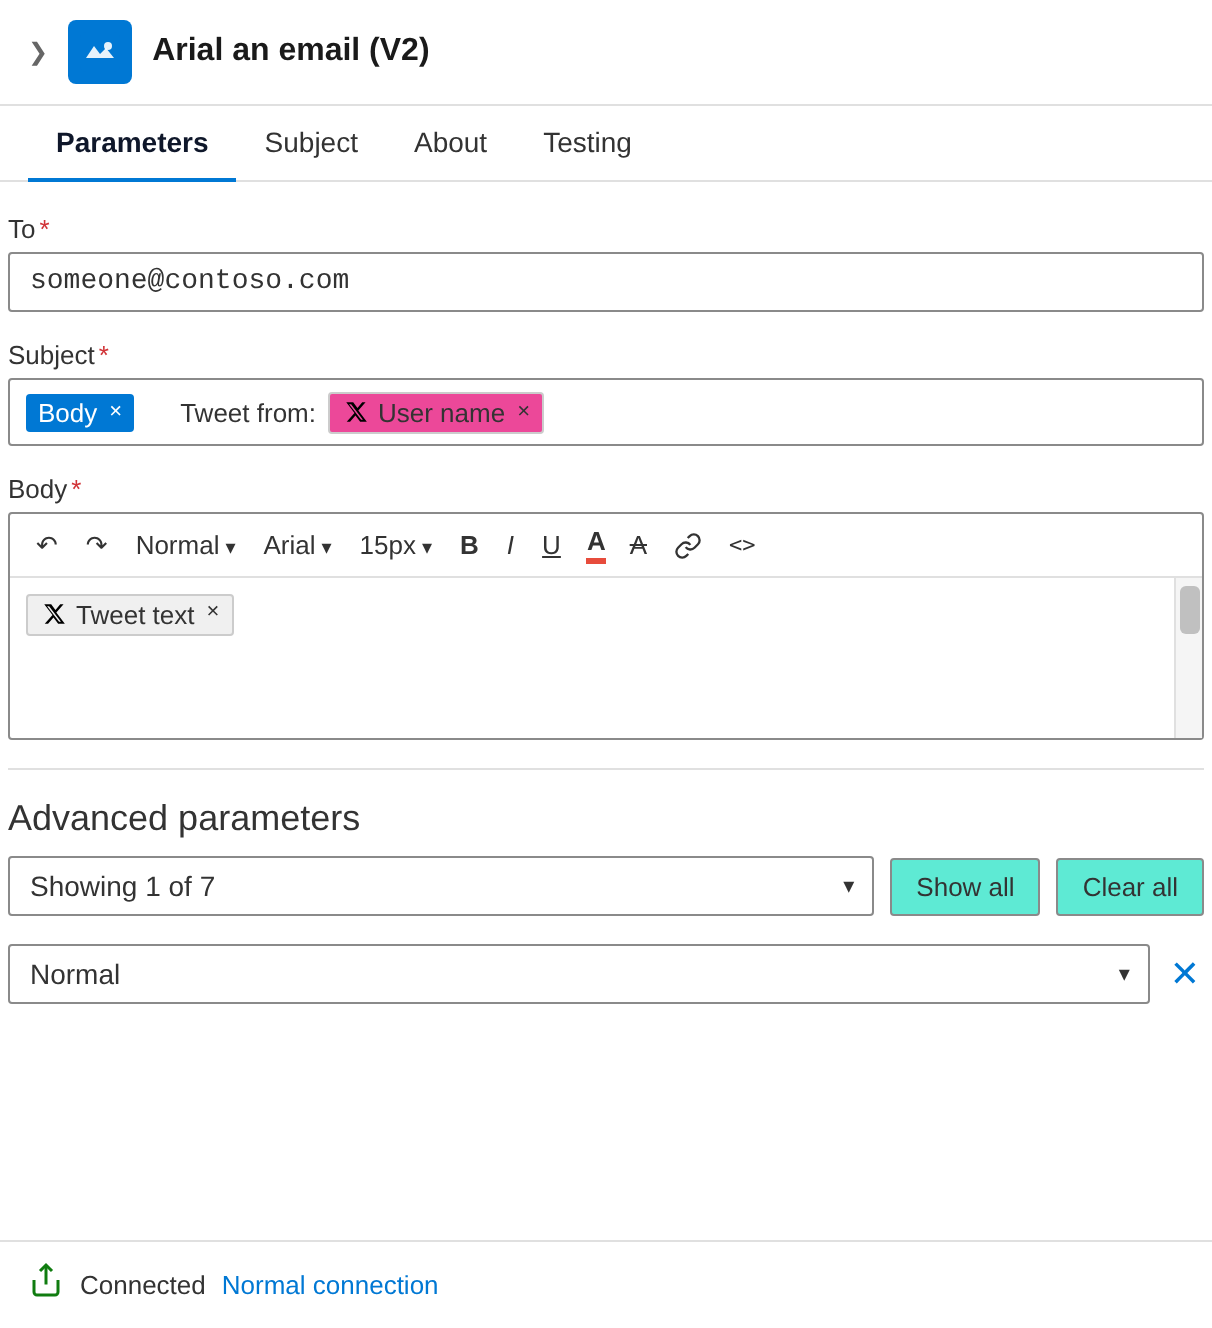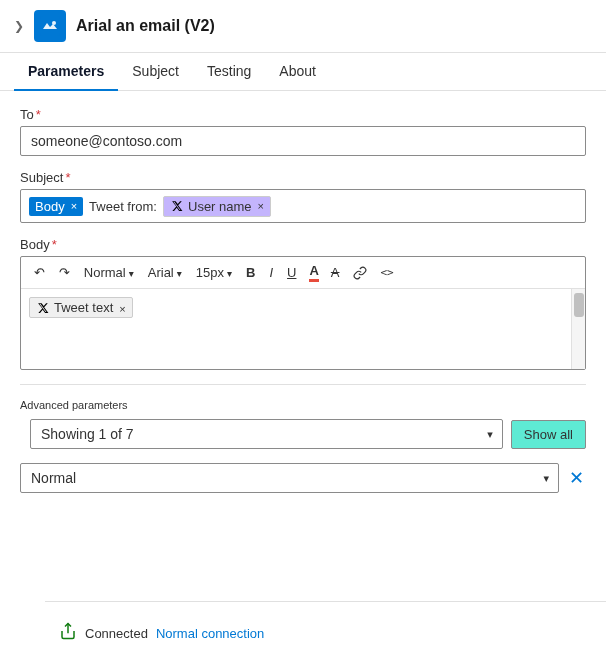--- a/index.html
+++ b/index.html
@@ -61,21 +61,21 @@
       margin-bottom: -1px;
     }
     .tab.active {
       color: #0f172a;
       border-bottom: 2px solid #0078d4;
       font-weight: 600;
     }
 
     
     .content {
-      padding: 16px 20px;
+      padding: 16px 4px;
     }
 
     
     .field-group {
       margin-bottom: 14px;
     }
     .field-label {
       font-size: 13px;
       color: #333;
       margin-bottom: 4px;
@@ -88,21 +88,21 @@
       font-size: 13px;
     }
     .field-input {
       width: 100%;
       border: 1px solid #8a8a8a;
       border-radius: 2px;
       padding: 6px 10px;
       font-size: 14px;
       color: #333;
       outline: none;
-      font-family: Liberation Sans, sans-serif;
+      font-family: Liberation Mono, monospace;
     }
 
     
     .tag-field {
       width: 100%;
       border: 1px solid #8a8a8a;
       border-radius: 2px;
       padding: 5px 8px;
       display: flex;
       align-items: center;
@@ -118,32 +118,33 @@
       border-radius: 2px;
       font-size: 13px;
       background: #0078d4;
       color: white;
     }
     .tag.body-tag {
       background: #0078d4;
       color: white;
     }
     .tag.user-tag {
-      background: #c4b5fd;
+      background: #ec4899;
       color: #333;
       border: 1px solid #ccc;
     }
     .tag-close {
       cursor: pointer;
       font-size: 11px;
       margin-left: 2px;
     }
     .tag-text-plain {
       font-size: 13px;
       color: #333;
+      margin-left: 17px;
     }
 
     
     .x-icon {
       width: 14px;
       height: 14px;
       display: inline-flex;
       align-items: center;
       justify-content: center;
     }
@@ -184,50 +185,49 @@
       font-size: 13px;
       color: #333;
     }
     .rte-body {
       min-height: 80px;
       padding: 8px;
       position: relative;
     }
     .tweet-tag {
       display: inline-flex;
-      align-items: flex-end;
+      align-items: flex-start;
       gap: 4px;
       padding: 2px 6px;
       background: #f0f0f0;
       border: 1px solid #ccc;
       border-radius: 2px;
       font-size: 13px;
       color: #333;
     }
 
     
     .divider {
       border: none;
       border-top: 1px solid #e0e0e0;
       margin: 14px 0;
     }
 
     
     .adv-params-label {
-      font-size: 11px;
+      font-size: 18px;
       color: #333;
       font-weight: 500;
       margin-bottom: 8px;
     }
     .adv-params-row {
       display: flex;
       gap: 8px;
       align-items: center;
       margin-bottom: 14px;
-      margin-left: 10px;
     }
     .select-wrapper {
       flex: 1;
       position: relative;
     }
     .select-field {
       width: 100%;
       border: 1px solid #8a8a8a;
       border-radius: 2px;
       padding: 6px 30px 6px 10px;
@@ -281,27 +281,26 @@
       justify-content: center;
       padding: 2px;
     }
 
     
     .footer {
       position: absolute;
       bottom: 0;
       left: 0;
       right: 0;
-      padding: 20px 14px;
+      padding: 10px 14px;
       border-top: 1px solid #e0e0e0;
       display: flex;
       align-items: center;
       gap: 8px;
       background: white;
-      margin-left: 45px;
     }
     .connected-text {
       font-size: 13px;
       color: #333;
     }
     .change-link {
       font-size: 13px;
       color: #0078d4;
       cursor: pointer;
       text-decoration: none;
@@ -348,22 +347,22 @@
       <path d="M3 13L7 7L10 11L13 8L17 13H3Z" fill="white" opacity="0.9"></path>
       <circle cx="14" cy="7" r="2" fill="white" opacity="0.9"></circle>
     </svg>
   </div>
   <span class="header-title">Arial an email (V2)</span>
 </div>
 
 <div class="tabs">
   <div class="tab active">Parameters</div>
   <div class="tab">Subject</div>
+  <div class="tab">About</div>
   <div class="tab">Testing</div>
-  <div class="tab">About</div>
 </div>
 
 <div class="content">
 
   <div class="field-group">
     <div class="field-label">
       <span>To</span>
       <span class="required"> *</span>
     </div>
     <input class="field-input" type="text" value="someone@contoso.com" style="">
@@ -473,20 +472,21 @@
   <div class="field-group">
     <div class="adv-params-label">Advanced parameters</div>
     <div class="adv-params-row">
       <div class="select-wrapper">
         <select class="select-field">
           <option>Showing 1 of 7</option>
         </select>
         <span class="select-chevron">▾</span>
       </div>
       <button class="adv-btn">Show all</button>
+      <button class="adv-btn">Clear all</button>
     </div>
   </div>
 
   <div class="field-group">
     <div class="importance-row">
       <div class="importance-select-wrapper">
         <select class="select-field">
           <option>Normal</option>
           <option>Low</option>
           <option>High</option>

